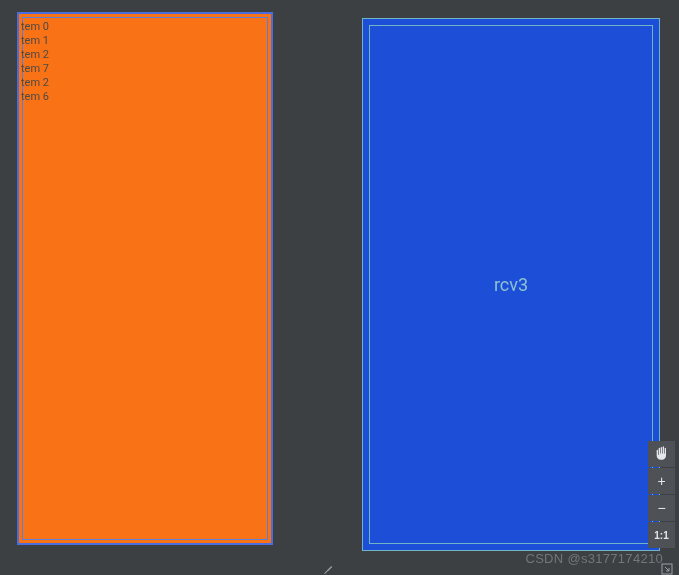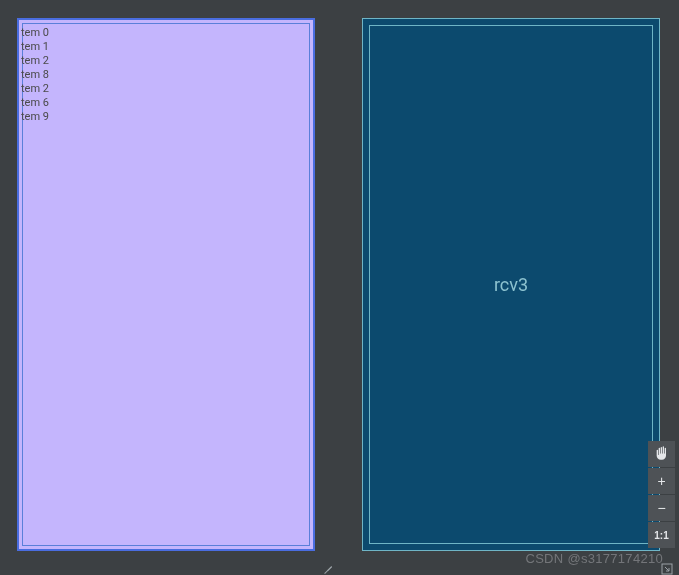--- a/index.html
+++ b/index.html
@@ -7,24 +7,24 @@
       width: 679px;
       height: 575px;
       background: #3c4043;
       font-family: -apple-system, BlinkMacSystemFont, "Segoe UI", Roboto, sans-serif;
       position: relative;
       overflow: hidden;
     }
     .panel-left {
       position: absolute;
       left: 17px;
-      top: 18px;
-      width: 298px;
+      top: 12px;
+      width: 256px;
       height: 533px;
-      background: #c4b5fd;
+      background: #f97316;
       border: 2px solid #4a6de0;
       padding: 3px;
     }
     .panel-left-inner {
       width: 100%;
       height: 100%;
       border: 1px solid #5a7fd9;
       padding-top: 2px;
     }
     .list-item {
@@ -35,21 +35,21 @@
       margin-left: -2px;
       white-space: nowrap;
       overflow: hidden;
     }
     .panel-right {
       position: absolute;
       left: 362px;
       top: 18px;
       width: 298px;
       height: 533px;
-      background: #0c4a6e;
+      background: #1d4ed8;
       border: 1px solid #6fb5c6;
       display: flex;
       align-items: center;
       justify-content: center;
       padding: 6px;
     }
     .panel-right-inner {
       width: 100%;
       height: 100%;
       border: 1px solid #6fb5c6;
@@ -148,24 +148,23 @@
     }
   </style>
 </head>
 <body>
 
 <div class="panel-left">
   <div class="panel-left-inner">
     <div class="list-item">tem 0</div>
     <div class="list-item">tem 1</div>
     <div class="list-item">tem 2</div>
-    <div class="list-item">tem 8</div>
+    <div class="list-item">tem 7</div>
     <div class="list-item">tem 2</div>
     <div class="list-item">tem 6</div>
-    <div class="list-item">tem 9</div>
   </div>
 </div>
 
 <div class="resize-handle"></div>
 
 <div class="panel-right">
   <div class="panel-right-inner">
     <div class="panel-right-label">rcv3</div>
   </div>
 </div>

